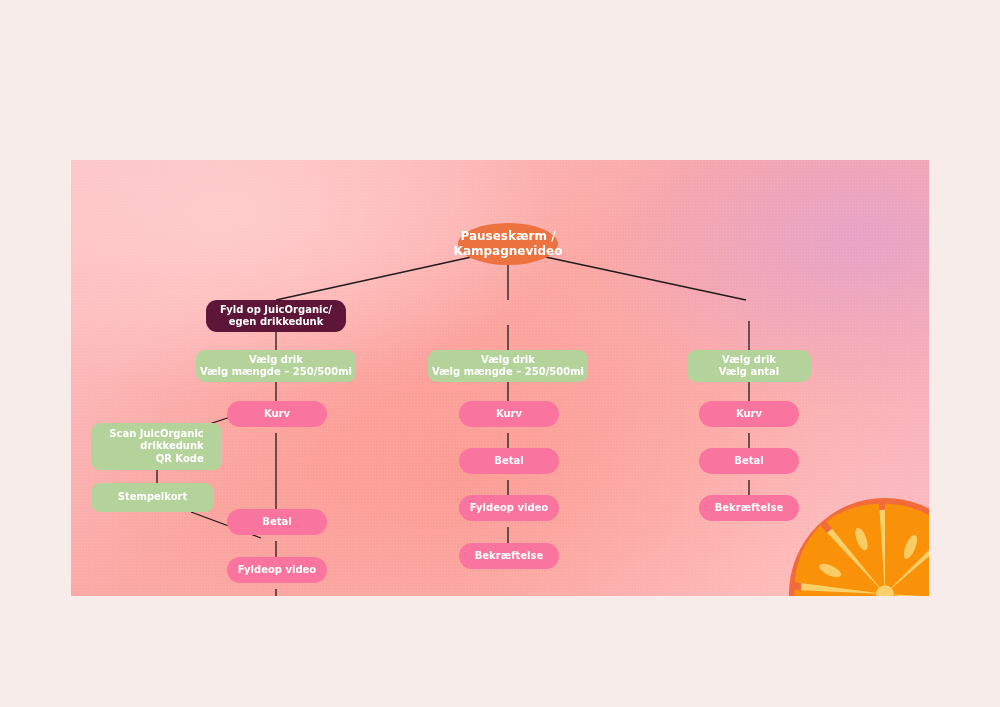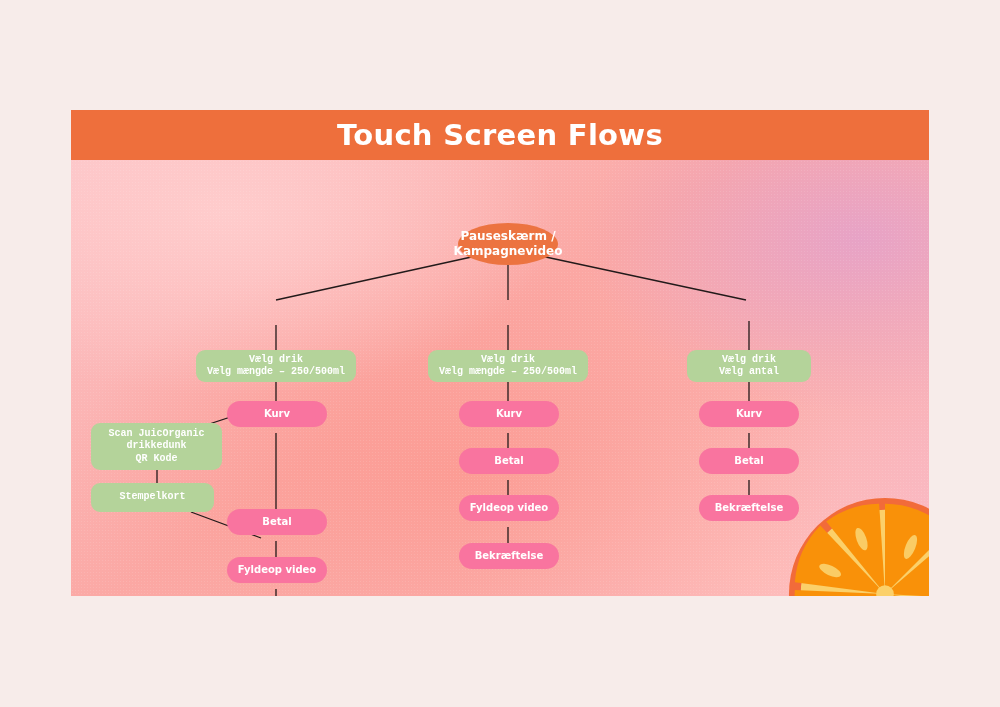--- a/index.html
+++ b/index.html
@@ -111,36 +111,32 @@
   }
   .node.header {
     background: #5d1538;
     border-radius: 11px;
     font-size: 10px;
   }
   .node.green {
     background: #b4d39a;
     border-radius: 9px;
     font-size: 10px;
-    font-family: Liberation Mono, monospace;
   }
   .node.pink {
     background: #f9749f;
     border-radius: 13px;
     font-size: 10px;
   }
 </style>
 </head>
 <body>
 
 <div id="canvas">
 
-  <div id="title-band">
-    <div id="title-text">Touch Screen Flows</div>
-  </div>
 
   <div id="board">
     <div id="board-noise"></div>
 
     <svg id="orange-slice" viewBox="0 0 200 200">
       <circle cx="100" cy="100" r="98" fill="#f26b3a"></circle>
       <circle cx="100" cy="100" r="86" fill="#fbd06a"></circle>
       <g fill="#f99109">
         <path d="M100 100 L100 8 A92 92 0 0 1 165 35 Z"></path>
         <path d="M100 100 L170 40 A92 92 0 0 1 192 105 Z"></path>
@@ -189,31 +185,33 @@
         <line x1="678" y1="161" x2="678" y2="190"></line>
         <line x1="678" y1="222" x2="678" y2="241"></line>
         <line x1="678" y1="273" x2="678" y2="288"></line>
         <line x1="678" y1="320" x2="678" y2="335"></line>
       </g>
     </svg>
 
     <div class="node root" style="left:387px; top:63px; width:100px; height:42px;">Pauseskærm /
 Kampagnevideo</div>
 
+    <div class="node header" style="left:135px; top:140px; width:140px; height:32px;">Fyld op JuicOrganic/
+egen drikkedunk</div>
 
     <div class="node green" style="left:125px; top:190px; width:160px; height:32px;">Vælg drik
 Vælg mængde – 250/500ml</div>
 
     <div class="node pink" style="left:156px; top:241px; width:100px; height:26px;">Kurv</div>
 
     <div class="node pink" style="left:156px; top:349px; width:100px; height:26px;">Betal</div>
 
     <div class="node pink" style="left:156px; top:397px; width:100px; height:26px;">Fyldeop video</div>
 
-    <div class="node green" style="left:20px; top:263px; width:131px; height:47px;">Scan JuicOrganic
+    <div class="node green" style="left:20px; top:263px; width:131px; height:47px;text-align:right;">Scan JuicOrganic
 drikkedunk
 QR Kode</div>
 
     <div class="node green" style="left:20px; top:323px; width:123px; height:29px;">Stempelkort</div>
 
 
     <div class="node green" style="left:357px; top:190px; width:160px; height:32px;">Vælg drik
 Vælg mængde – 250/500ml</div>
 
     <div class="node pink" style="left:388px; top:241px; width:100px; height:26px;">Kurv</div>

